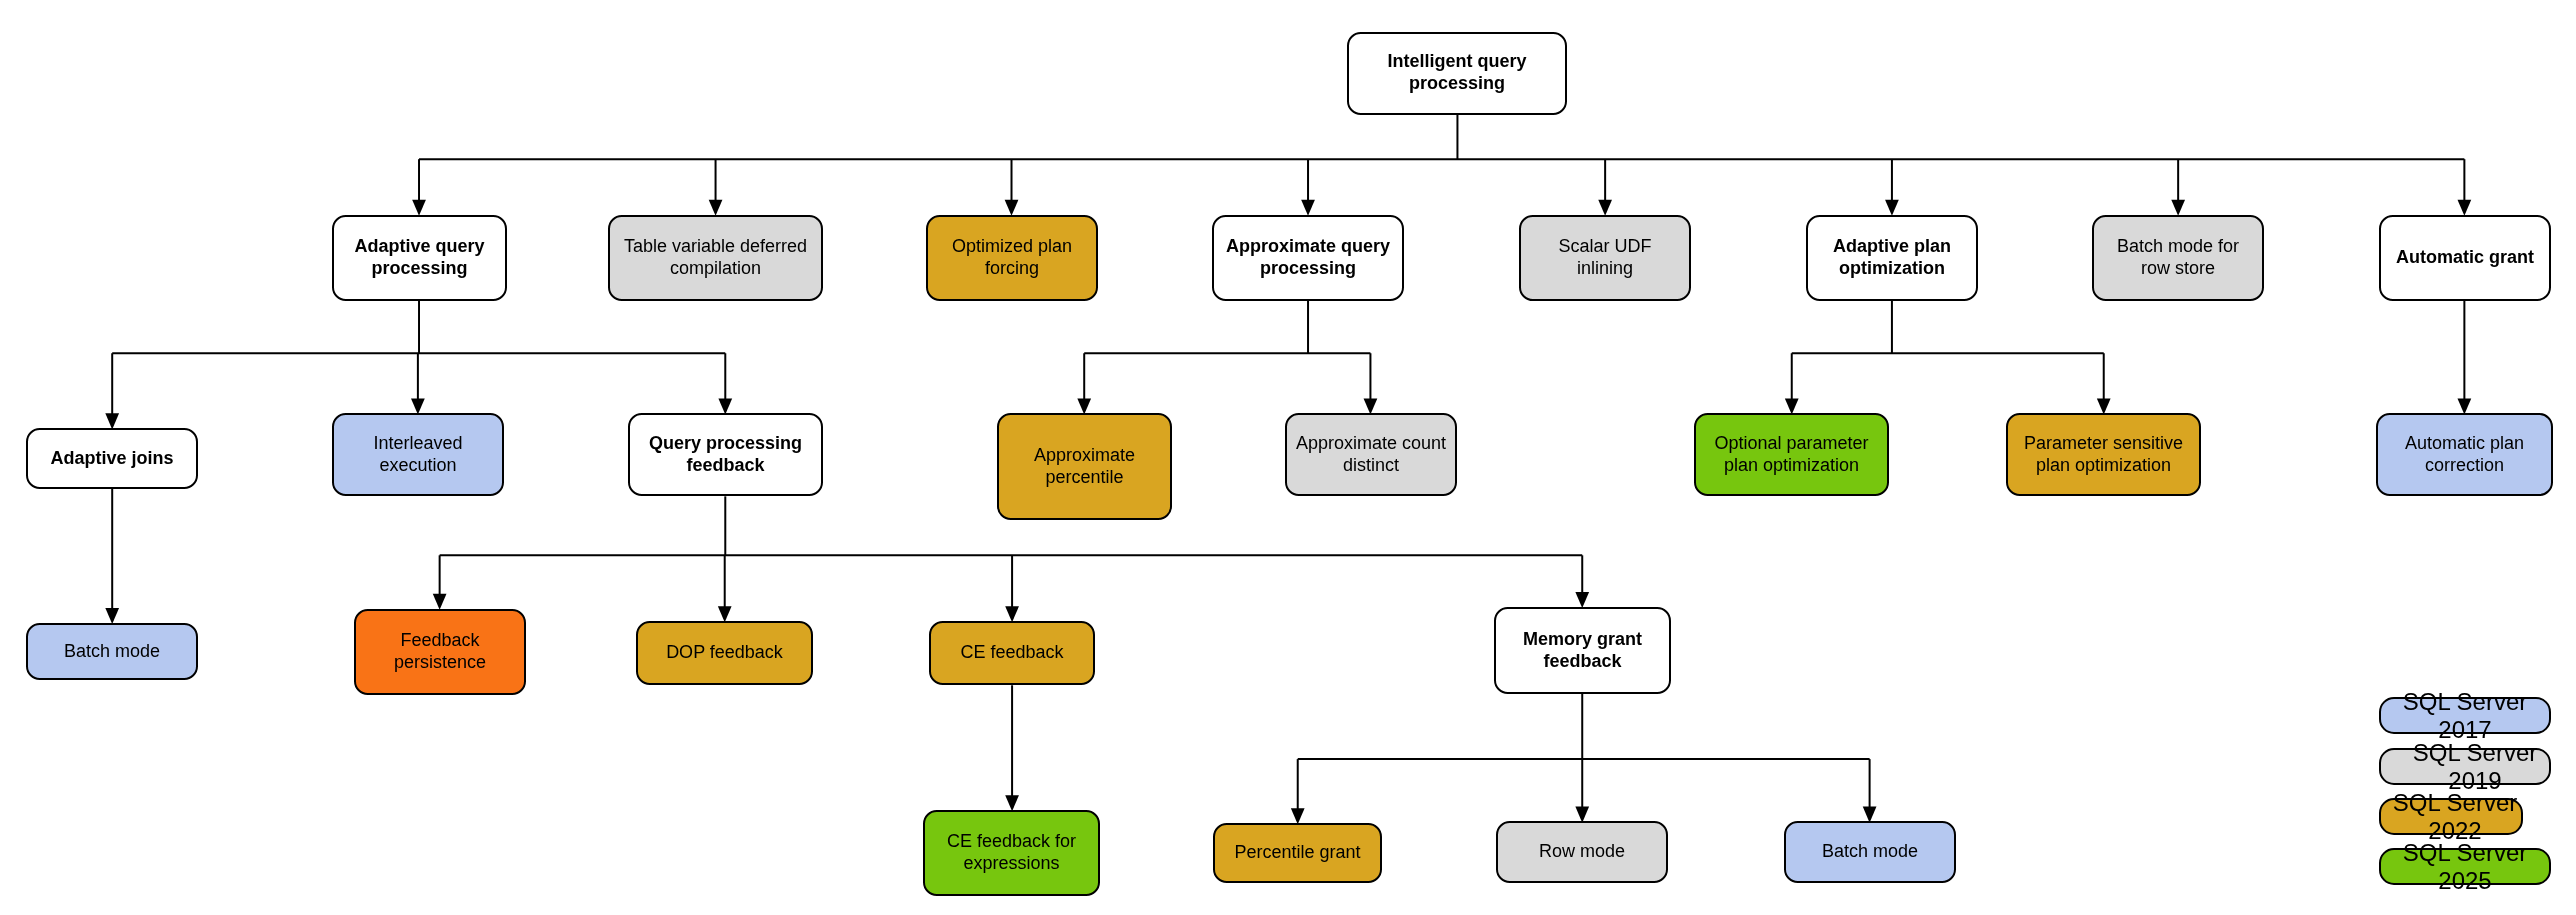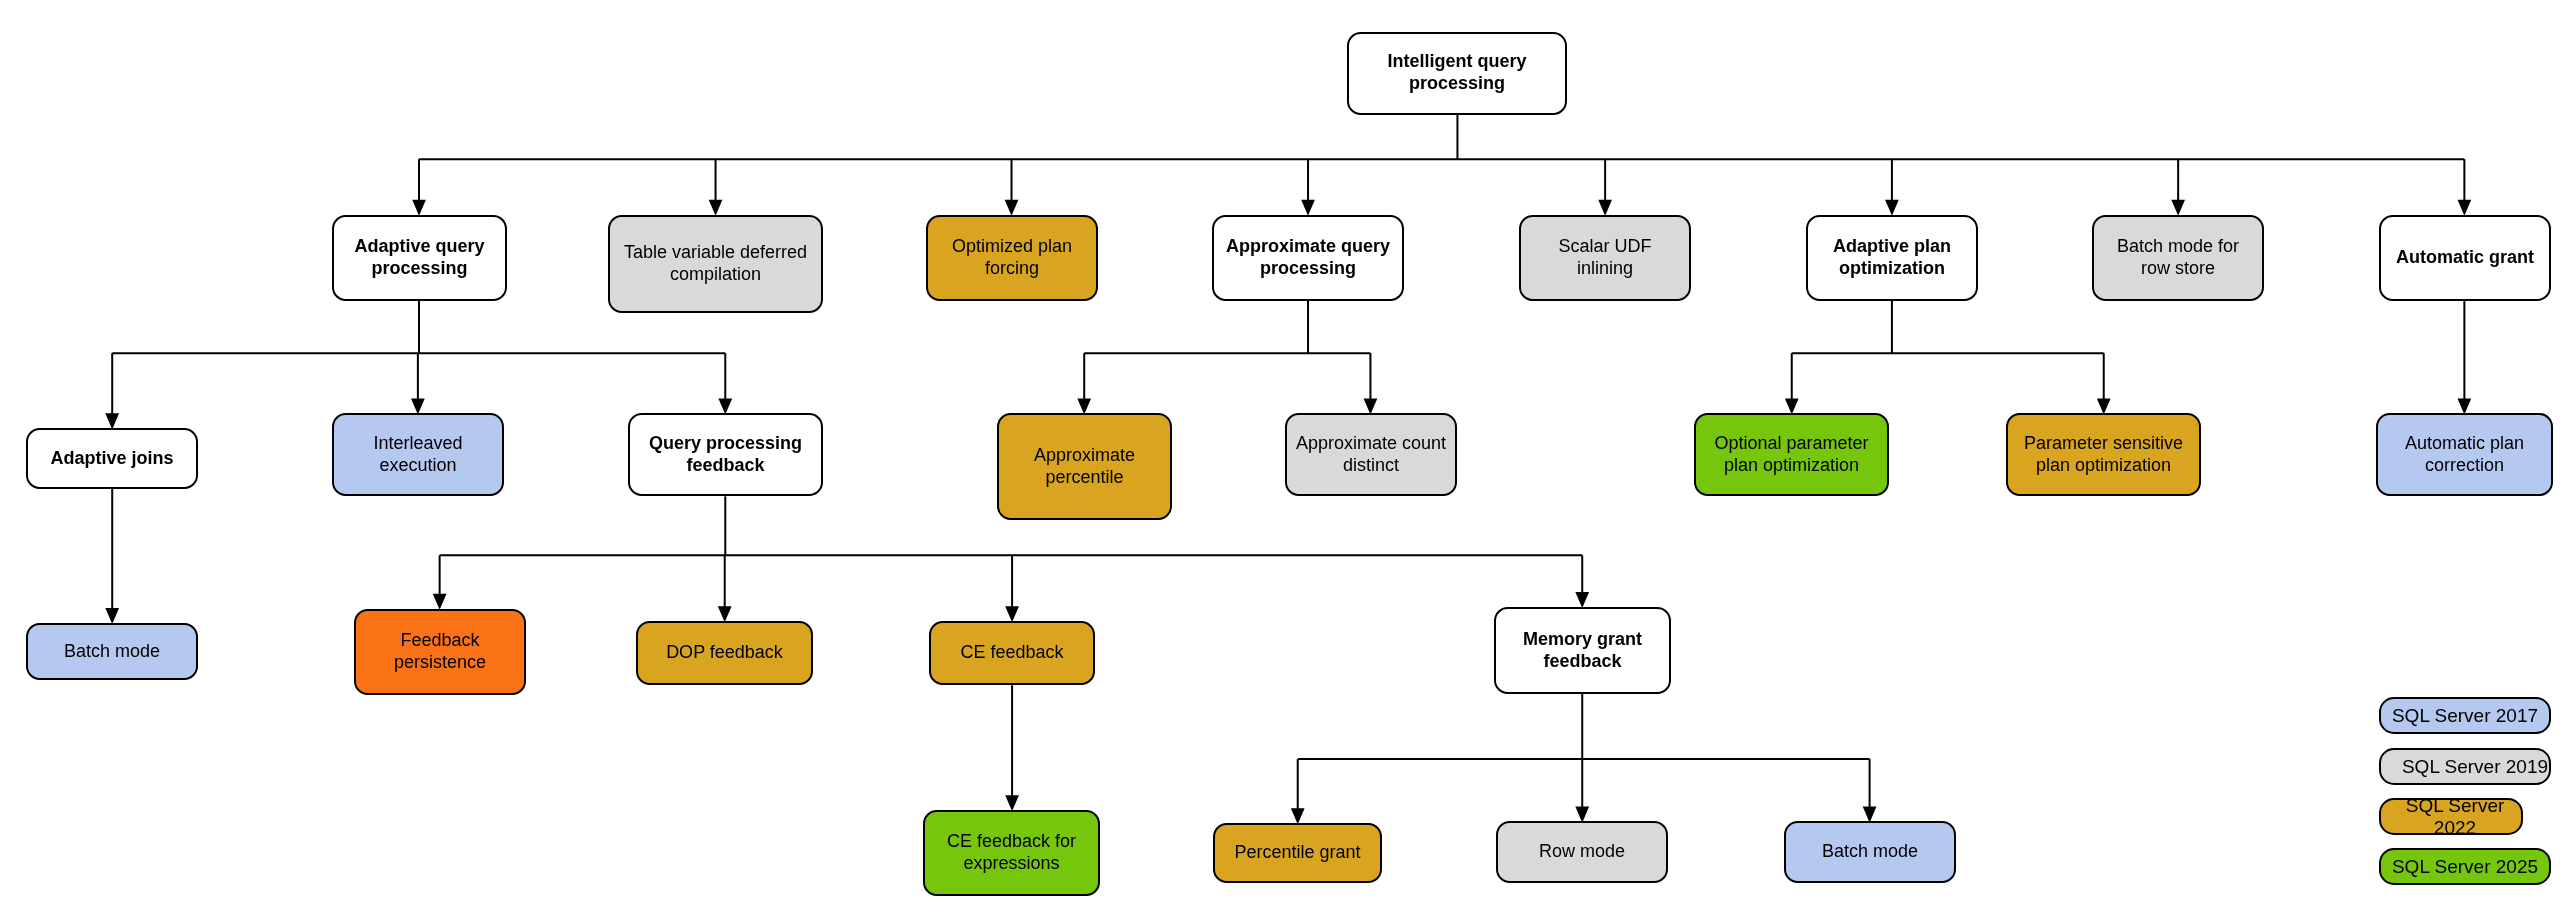--- a/index.html
+++ b/index.html
@@ -41,21 +41,21 @@
   .node.bold { font-weight: bold; }
   .pill {
     position: absolute;
     box-sizing: border-box;
     border: 2.3px solid #000000;
     border-radius: 15px;
     display: flex;
     align-items: center;
     justify-content: center;
     text-align: center;
-    font-size: 19px;
+    font-size: 24px;
     color: #000000;
   }
 </style>
 </head>
 <body>
 
 <div id="diagram">
   <svg id="edges" xmlns="http://www.w3.org/2000/svg" viewBox="0 0 4500 1600">
       <line x1="2546" y1="200" x2="2546" y2="278" stroke="#000000" stroke-width="3.5"></line>
       <line x1="732" y1="278" x2="4305" y2="278" stroke="#000000" stroke-width="3.5"></line>
@@ -120,21 +120,21 @@
       <line x1="3266" y1="1326" x2="3266" y2="1431" stroke="#000000" stroke-width="3.5"></line>
       <path d="M 3266 1437 l -12 -28 h 24 z" fill="#000000"></path>
     </svg>
   <div id="nodes-layer">
       <div class="node bold" style="left: 1347px; top: 31.5px; width: 220px; height: 83px; background: rgb(255, 255, 255); border-color: rgb(0, 0, 0);">
         <span>Intelligent query processing</span>
       </div>
       <div class="node bold" style="left: 332px; top: 215px; width: 175px; height: 86px; background: rgb(255, 255, 255); border-color: rgb(0, 0, 0);">
         <span>Adaptive query processing</span>
       </div>
-      <div class="node" style="left: 608px; top: 215px; width: 215px; height: 98px; background: rgb(217, 217, 217); border-color: rgb(0, 0, 0);">
+      <div class="node" style="left: 608px; top: 215px; width: 215px; height: 86px; background: rgb(217, 217, 217); border-color: rgb(0, 0, 0);">
         <span>Table variable deferred compilation</span>
       </div>
       <div class="node" style="left: 926px; top: 215px; width: 172px; height: 86px; background: rgb(217, 165, 33); border-color: rgb(0, 0, 0);">
         <span>Optimized plan forcing</span>
       </div>
       <div class="node bold" style="left: 1212px; top: 215px; width: 192px; height: 86px; background: rgb(255, 255, 255); border-color: rgb(0, 0, 0);">
         <span>Approximate query processing</span>
       </div>
       <div class="node" style="left: 1519px; top: 215px; width: 172px; height: 86px; background: rgb(217, 217, 217); border-color: rgb(0, 0, 0);">
         <span>Scalar UDF inlining</span>

